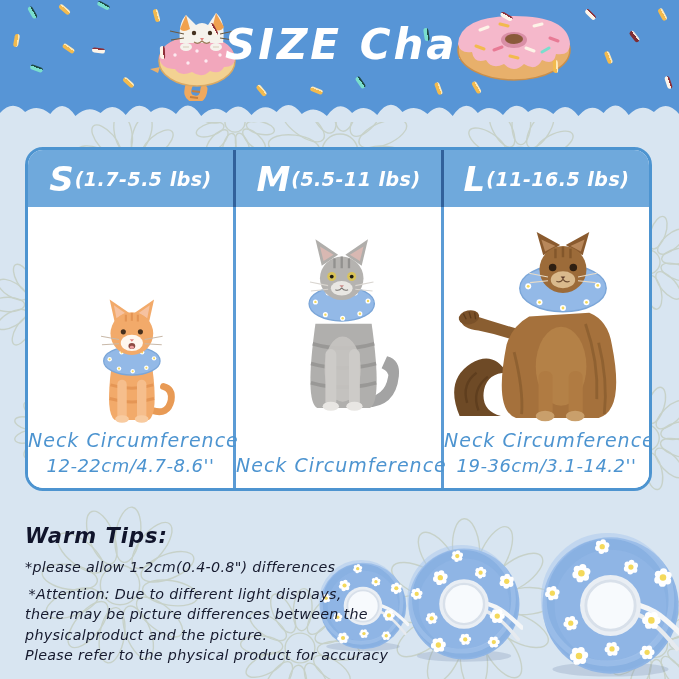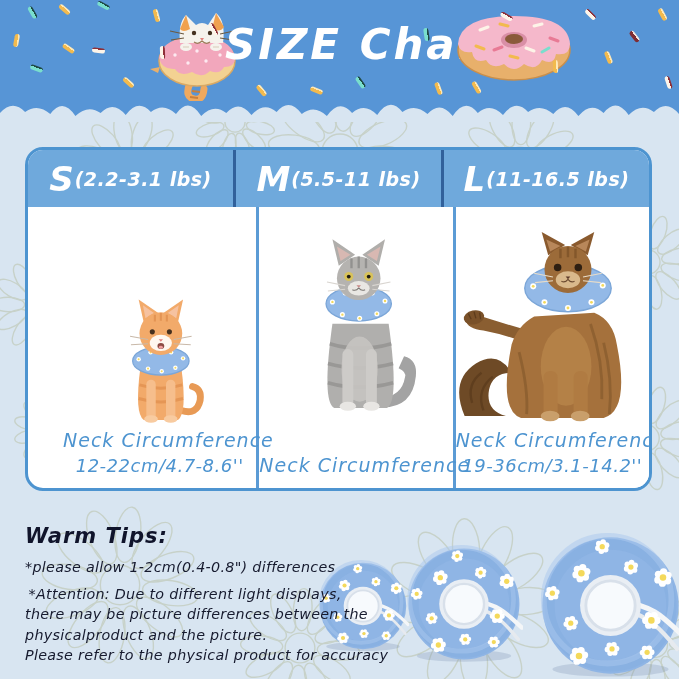--- a/index.html
+++ b/index.html
@@ -27,21 +27,21 @@
     box-sizing:border-box;display:flex;flex-direction:column;
   }
   .band{display:flex;height:57px;background:#6FA9DC;flex:none;}
   .band-cell{
     flex:1;display:flex;align-items:center;justify-content:center;
     color:#FFFFFF;font-style:italic;font-weight:bold;white-space:nowrap;
   }
   .band-cell:not(:last-child){border-right:3px solid #31619B;}
   .band-size{font-size:34px;letter-spacing:1px;}
   .band-weight{font-size:19px;letter-spacing:0.5px;}
-  .tbody{display:flex;flex:1;padding-left:35px;}
+  .tbody{display:flex;flex:1;}
   .tcell{flex:1;position:relative;background:#FFFFFF;}
   .tcell:not(:last-child){border-right:3px solid #5B9BD5;}
   .cat-wrap{position:absolute;left:50%;transform:translateX(-50%);}
   .neck{
     position:absolute;left:0;right:0;bottom:10px;text-align:center;
     color:#4D94D0;font-style:italic;line-height:25px;z-index:3;
   }
   .neck-label{font-size:19px;letter-spacing:1px;white-space:nowrap;}
   .neck-range{font-size:18px;letter-spacing:0.5px;white-space:nowrap;}
   
@@ -318,21 +318,21 @@
       <div class="sprinkle" style="left: 602px; top: 55px; transform: rotate(68deg); background: linear-gradient(rgb(255, 233, 184) 32%, rgb(242, 186, 78) 32%);"></div>
       <div class="sprinkle" style="left: 628px; top: 34px; transform: rotate(52deg); background: linear-gradient(rgb(245, 232, 224) 32%, rgb(126, 45, 53) 32%);"></div>
       <div class="sprinkle" style="left: 656px; top: 12px; transform: rotate(62deg); background: linear-gradient(rgb(255, 233, 184) 32%, rgb(242, 186, 78) 32%);"></div>
       <div class="sprinkle" style="left: 662px; top: 80px; transform: rotate(72deg); background: linear-gradient(rgb(142, 47, 56) 32%, rgb(253, 244, 232) 32%);"></div>
     </div>
 
   <div class="size-table">
     <div class="band">
       <div class="band-cell">
         <span class="band-size">S</span>
-          <span class="band-weight">(2.2-3.1 lbs)</span>
+          <span class="band-weight">(1.7-5.5 lbs)</span>
       </div>
       <div class="band-cell">
         <span class="band-size">M</span>
           <span class="band-weight">(5.5-11 lbs)</span>
       </div>
       <div class="band-cell">
         <span class="band-size">L</span>
           <span class="band-weight">(11-16.5 lbs)</span>
       </div>
     </div>

